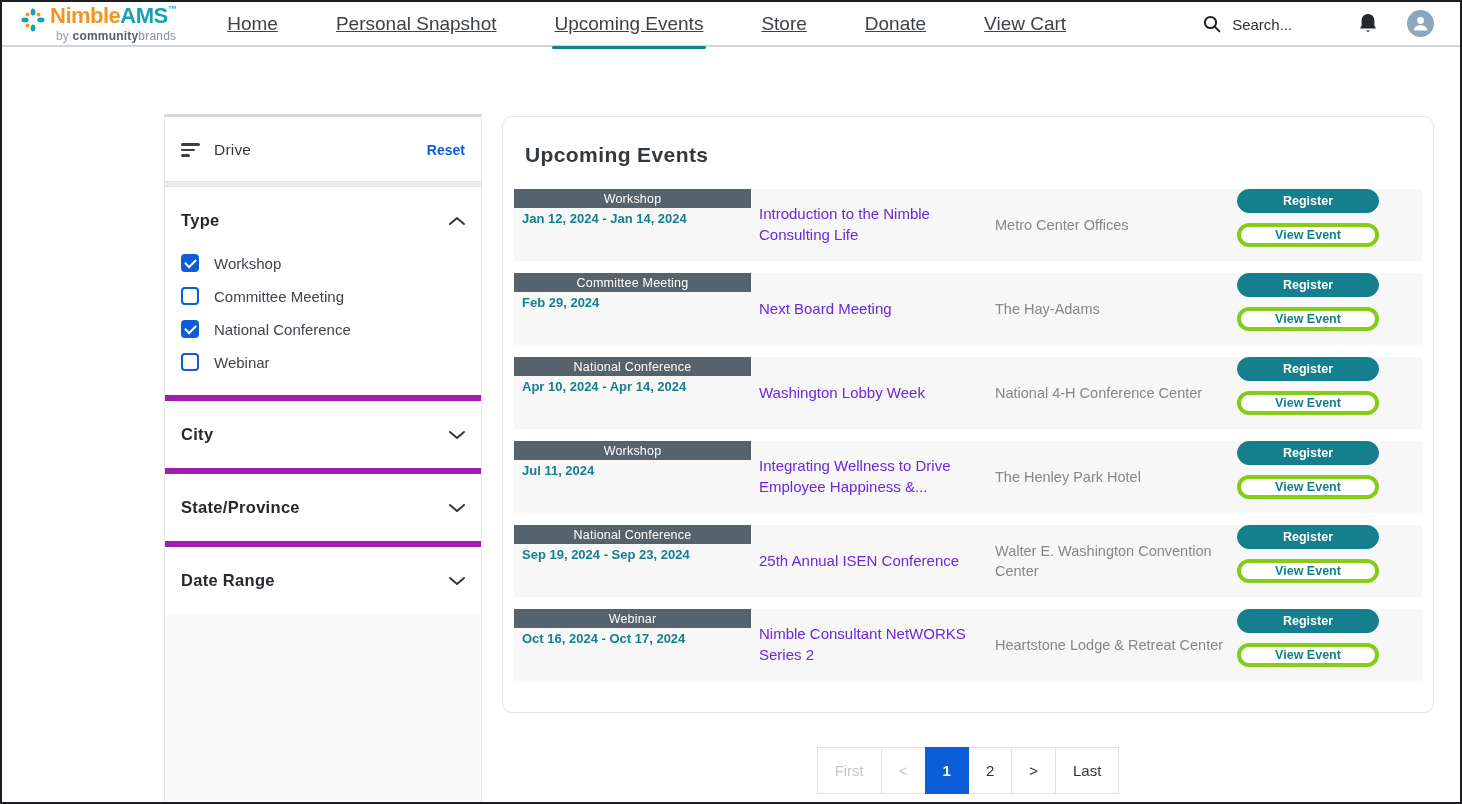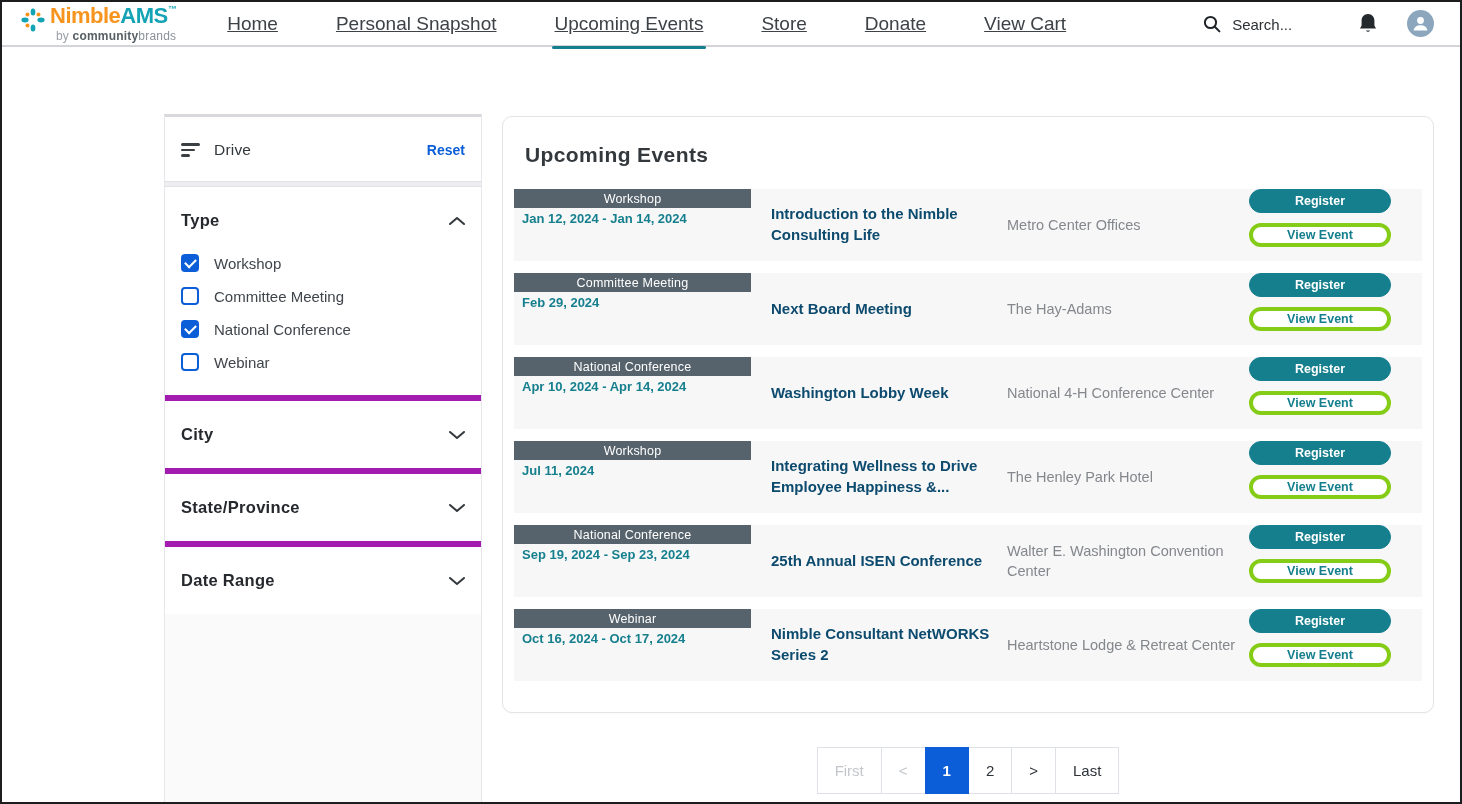--- a/index.html
+++ b/index.html
@@ -65,22 +65,22 @@
   .main-card { position:absolute; left:500px; top:114px; width:932px; height:597px;
                background:#fff; border:1px solid #e4e4e7; border-radius:10px;
                padding:26px 11px 20px 11px; box-shadow:0 1px 2px rgba(0,0,0,0.03); }
   .page-title { font-size:21px; font-weight:bold; color:#33383d; letter-spacing:0.4px; margin:0 0 22px 11px; }
 
   .event-row { position:relative; display:flex; align-items:stretch; height:72px; margin-bottom:12px; background:#f7f7f8; }
   .ev-col1 { width:237px; flex:none; }
   .ev-badge { height:19px; background:#57636c; color:#fff; font-size:12.5px;
               display:flex; align-items:center; justify-content:center; letter-spacing:0.2px; }
   .ev-date { margin-top:3px; padding-left:8px; font-size:13px; font-weight:700; color:#157f8d; }
-  .ev-title { width:228px; flex:none; margin-left:20px; display:flex; align-items:center;
-              font-size:15px; font-weight:bold; color:#0c4a6e; line-height:1.38; }
+  .ev-title { width:228px; flex:none; margin-left:8px; display:flex; align-items:center;
+              font-size:15px; font-weight:normal; color:#6d28d9; line-height:1.38; }
   .ev-loc { width:242px; flex:none; margin-left:8px; display:flex; align-items:center;
             font-size:14.5px; color:#84878b; line-height:1.4; }
   .ev-actions { margin-left:auto; margin-right:48px; width:142px; display:flex; flex-direction:column;
                 gap:10px; }
   .btn { width:142px; height:24px; border-radius:12px; font-size:12.5px; font-weight:bold;
          display:flex; align-items:center; justify-content:center; cursor:pointer; font-family:inherit; }
   .btn-register { background:#157f8d; color:#fff; border:1px solid #157f8d; }
   .btn-view { background:#fff; color:#157f8d; border:4px solid #84cc16; }
 
   

